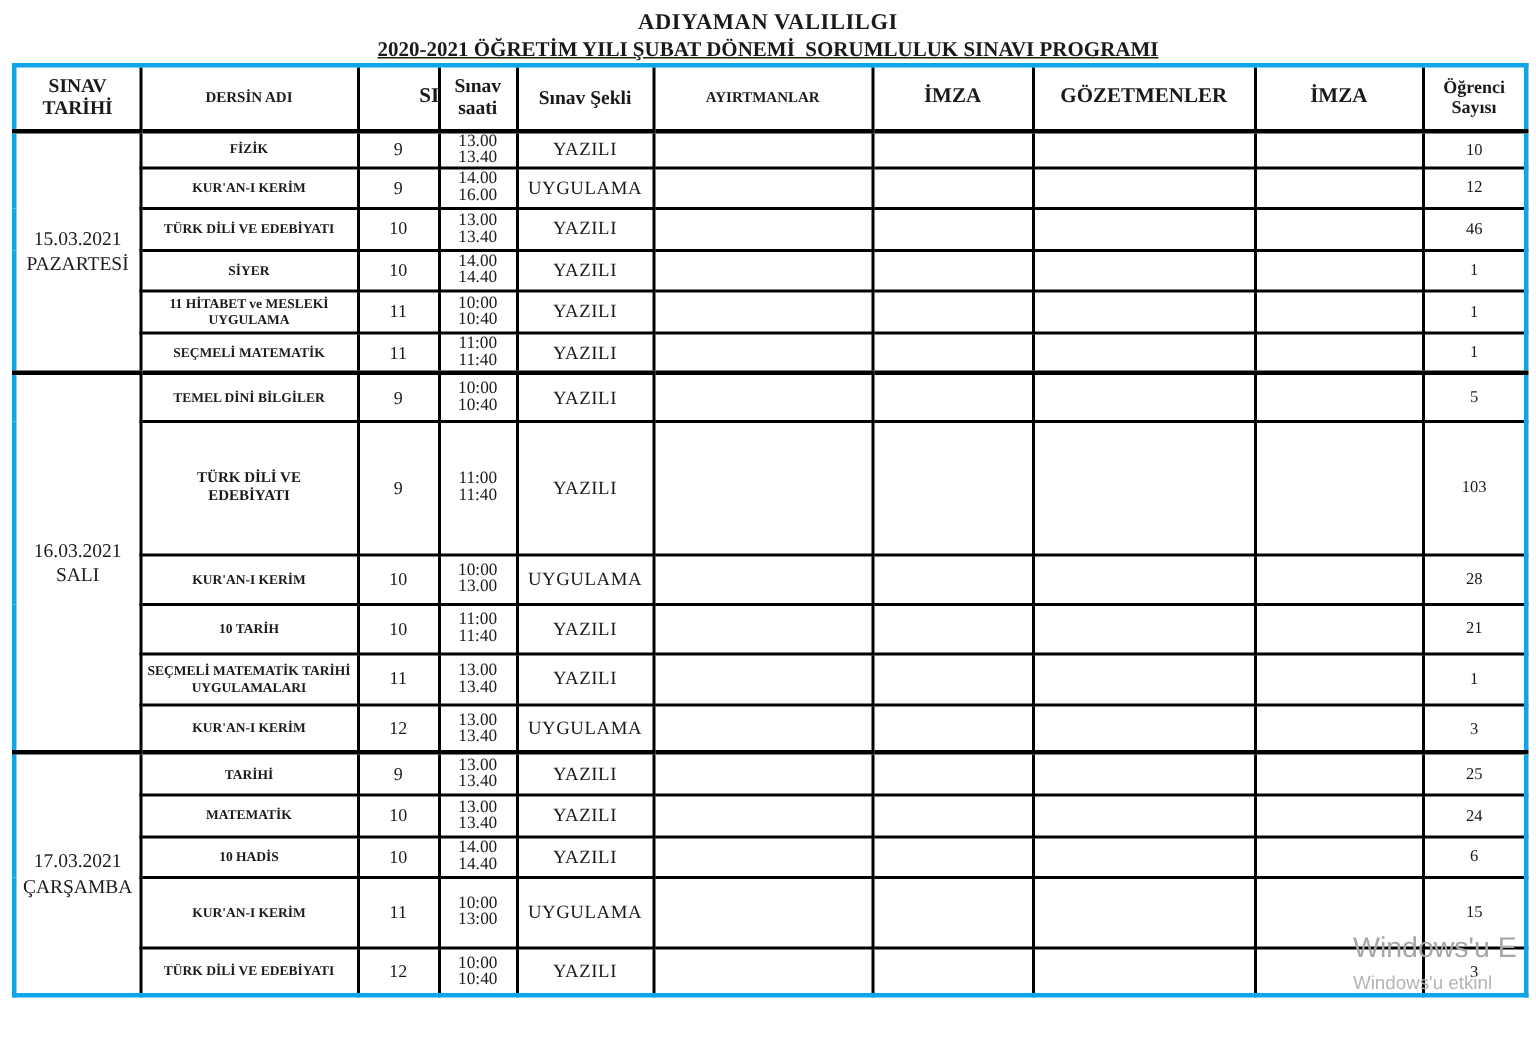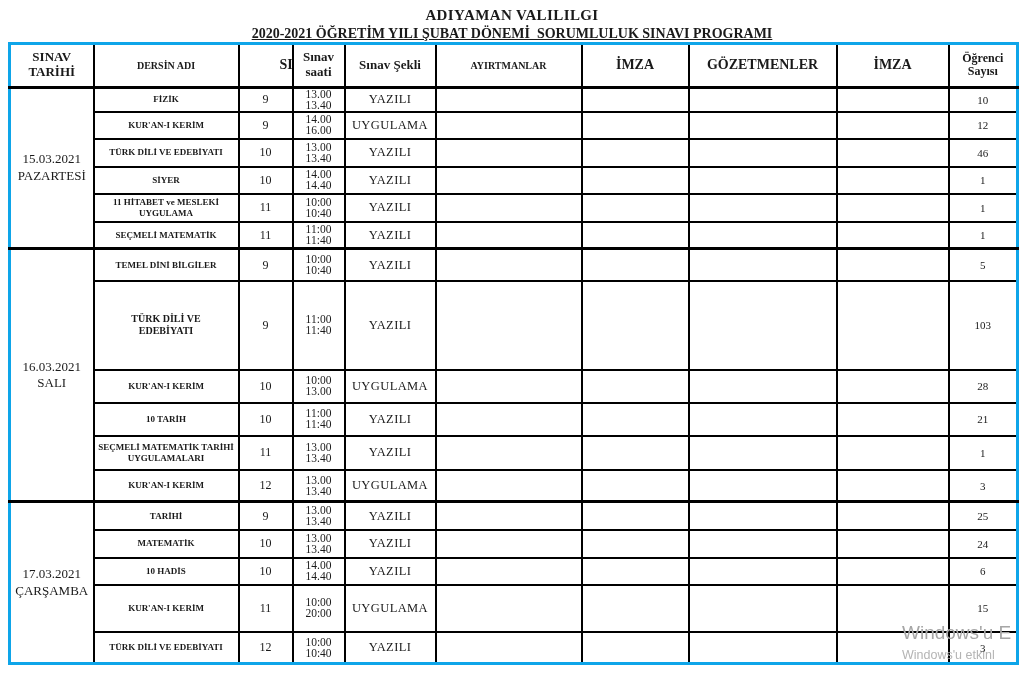--- a/index.html
+++ b/index.html
@@ -291,21 +291,21 @@
         <td class="empty-cell"></td>
         <td class="empty-cell"></td>
         <td class="empty-cell"></td>
         <td class="count-cell"><span class="inner">6</span></td>
       </tr>
       <tr style="height: 47px;">
         <td class="course-cell"><span class="inner">KUR'AN-I KERİM</span></td>
         <td class="grade-cell"><span class="inner">11</span></td>
         <td class="time-cell">
           <div>10:00</div>
-          <div>20:00</div>
+          <div>13:00</div>
         </td>
         <td class="type-cell"><span class="inner">UYGULAMA</span></td>
         <td class="empty-cell"></td>
         <td class="empty-cell"></td>
         <td class="empty-cell"></td>
         <td class="empty-cell"></td>
         <td class="count-cell"><span class="inner">15</span></td>
       </tr>
       <tr style="height: 32px;">
         <td class="course-cell"><span class="inner">TÜRK DİLİ VE EDEBİYATI</span></td>

